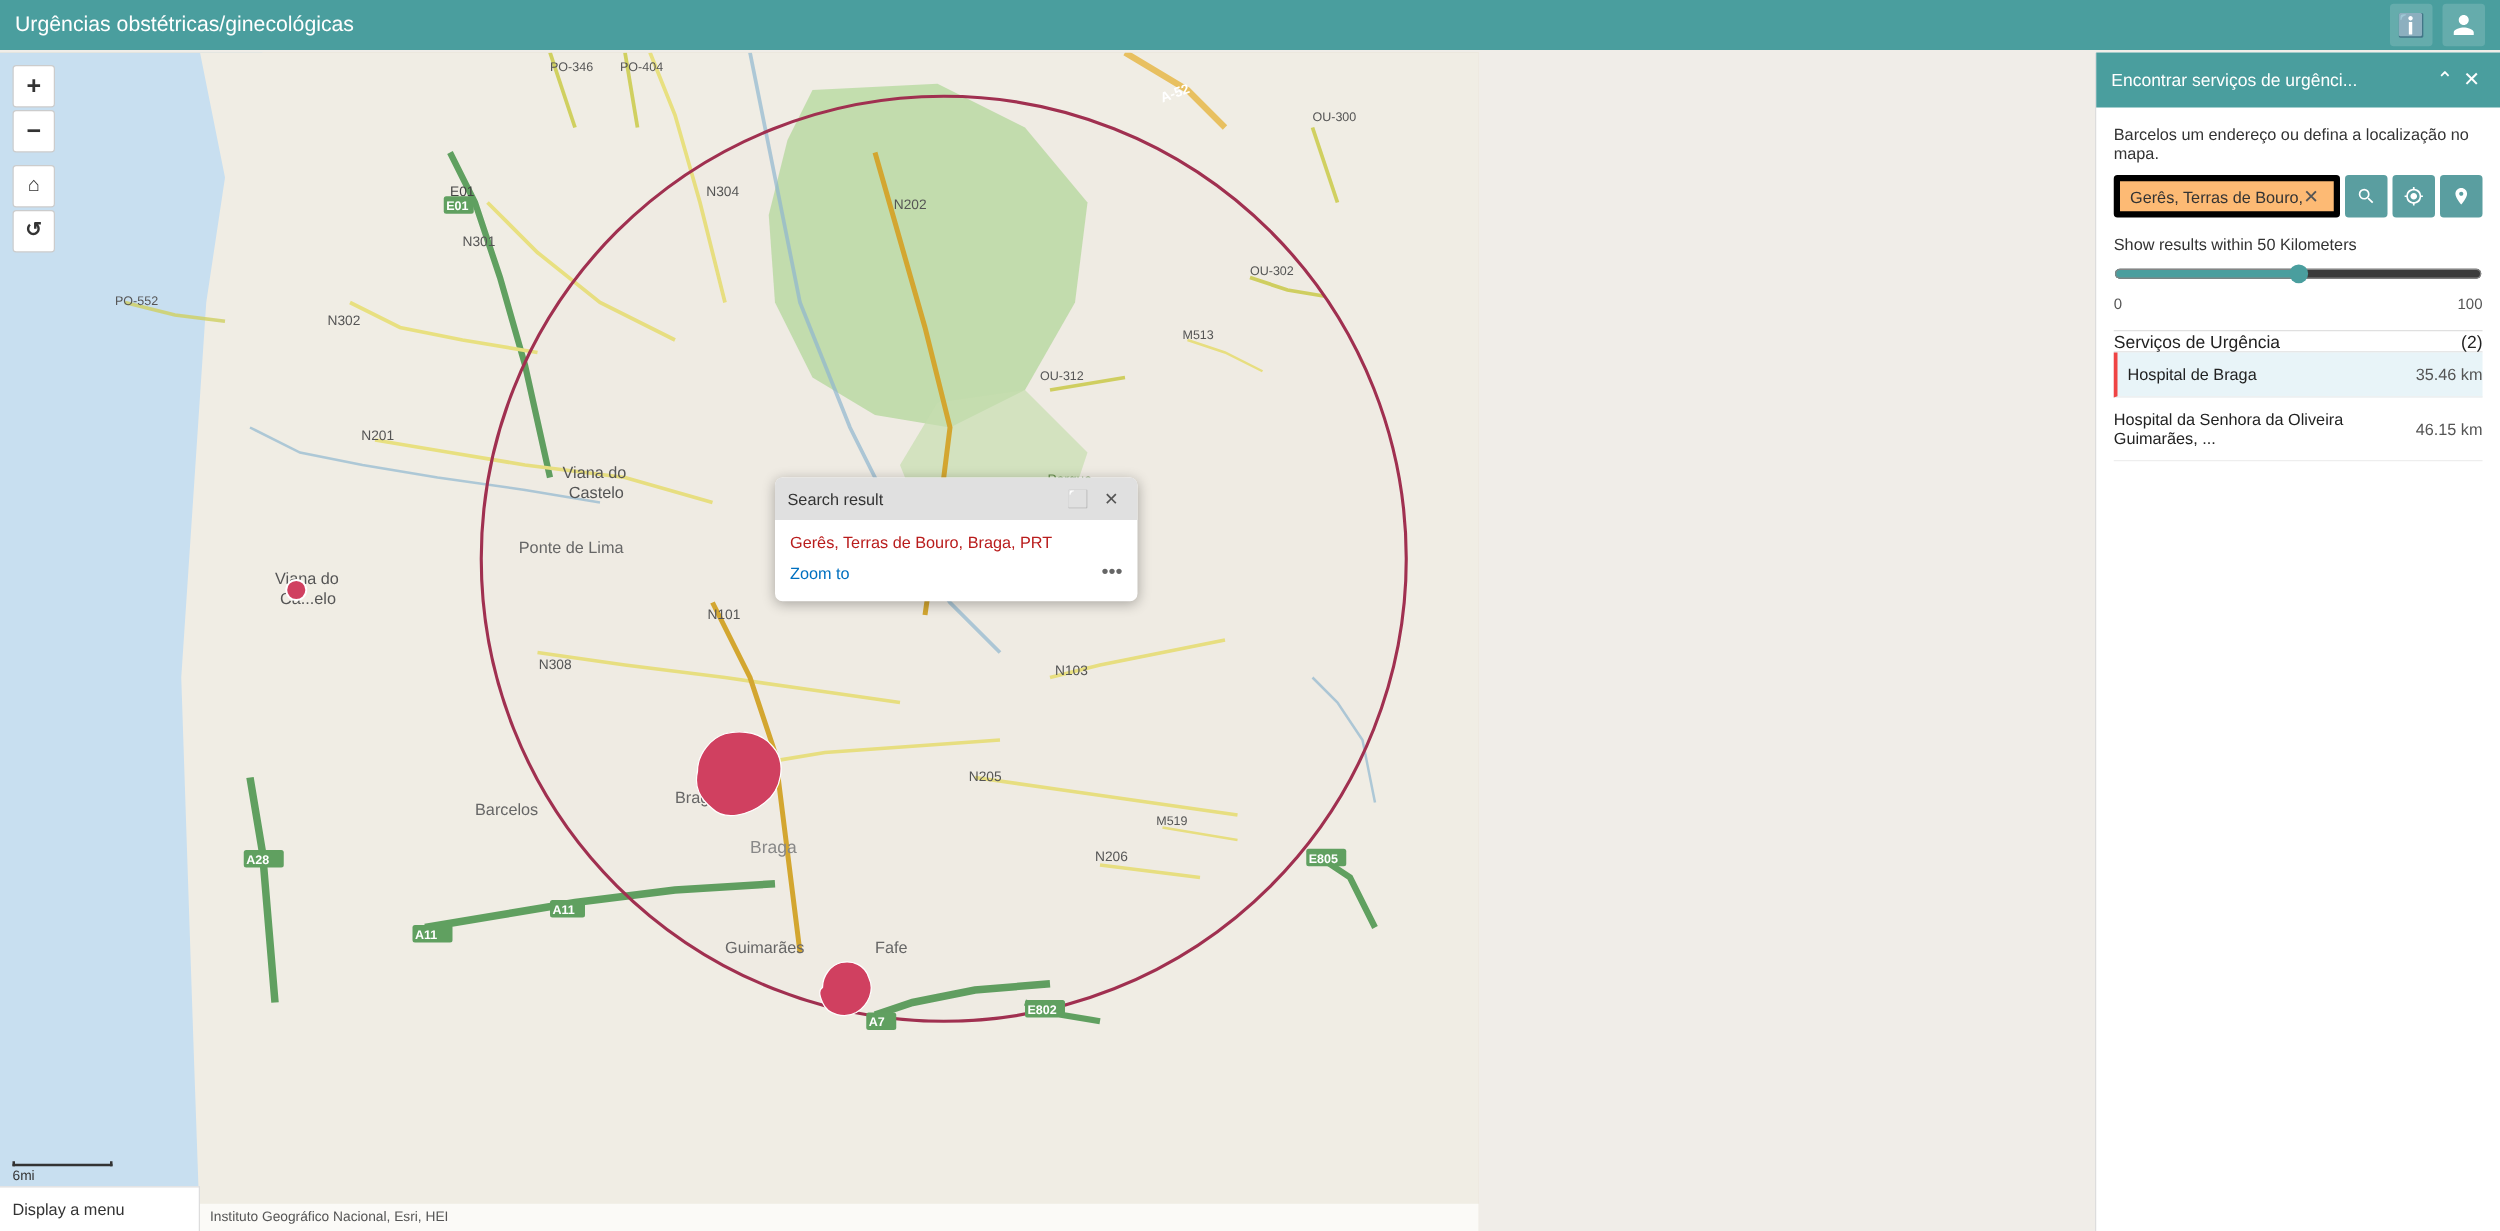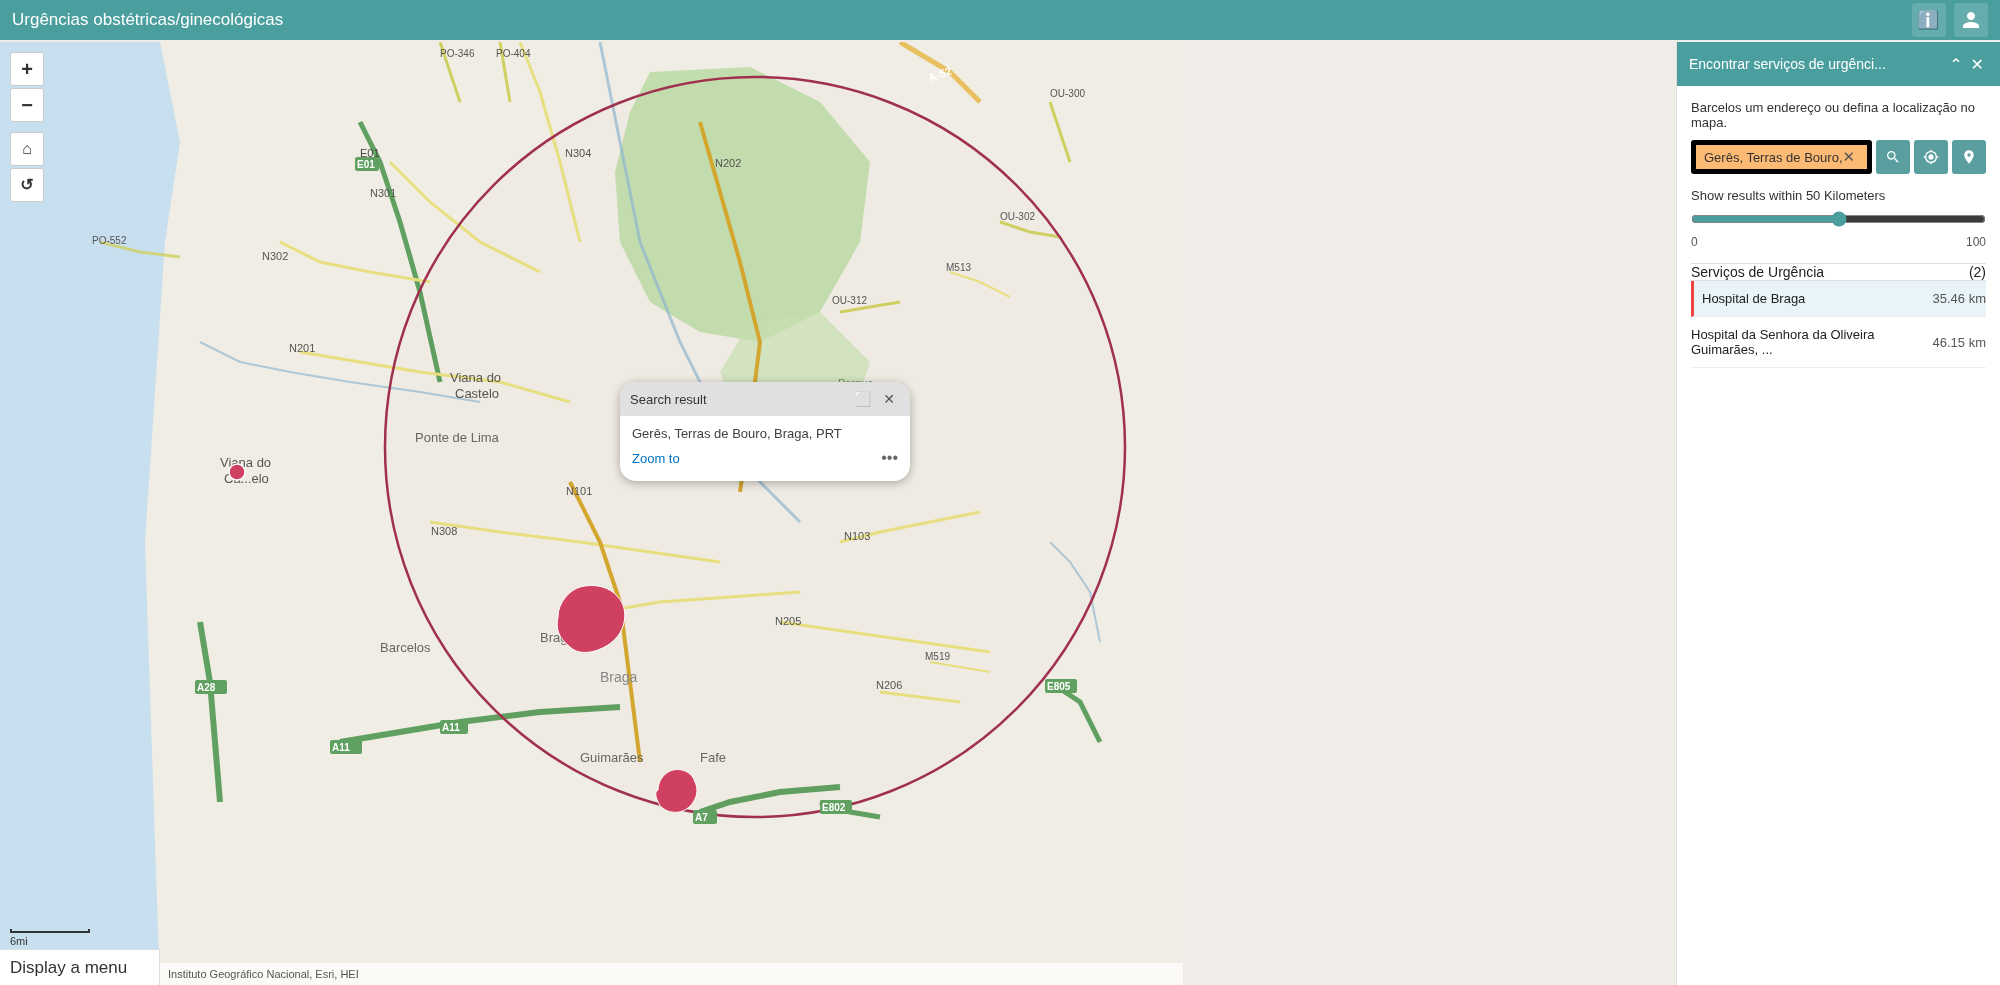--- a/index.html
+++ b/index.html
@@ -103,21 +103,21 @@
     #display-menu {
       position: absolute;
       bottom: 0; left: 0;
       width: 160px; height: 36px;
       background: white;
       border-top: 1px solid #ddd;
       border-right: 1px solid #ddd;
       display: flex;
       align-items: center;
       padding: 0 10px;
-      font-size: 17px;
+      font-size: 13px;
       color: #333;
       cursor: pointer;
       z-index: 50;
     }
 
     
     #attribution {
       position: absolute;
       bottom: 0; left: 160px; right: 0;
       height: 22px;
@@ -130,21 +130,21 @@
       color: #555;
       z-index: 50;
     }
 
     
     #search-popup {
       position: absolute;
       top: 340px; left: 620px;
       width: 290px;
       background: white;
-      border-radius: 16px;
+      border-radius: 6px;
       box-shadow: 0 2px 10px rgba(0,0,0,0.3);
       z-index: 60;
       overflow: hidden;
     }
     #search-popup-header {
       background: #e0e0e0;
       display: flex;
       align-items: center;
       justify-content: space-between;
       padding: 6px 10px;
@@ -164,21 +164,21 @@
       font-size: 14px;
       color: #555;
     }
     #search-popup-body {
       padding: 10px 12px;
       font-size: 13px;
       color: #222;
     }
     #search-popup-address {
       margin-bottom: 8px;
-      color: #404040;
+      color: #b91c1c;
     }
     #search-popup-footer {
       display: flex;
       align-items: center;
       justify-content: space-between;
       padding: 0 0 4px 0;
     }
     #zoom-to-link {
       color: #0070c0;
       font-size: 13px;

